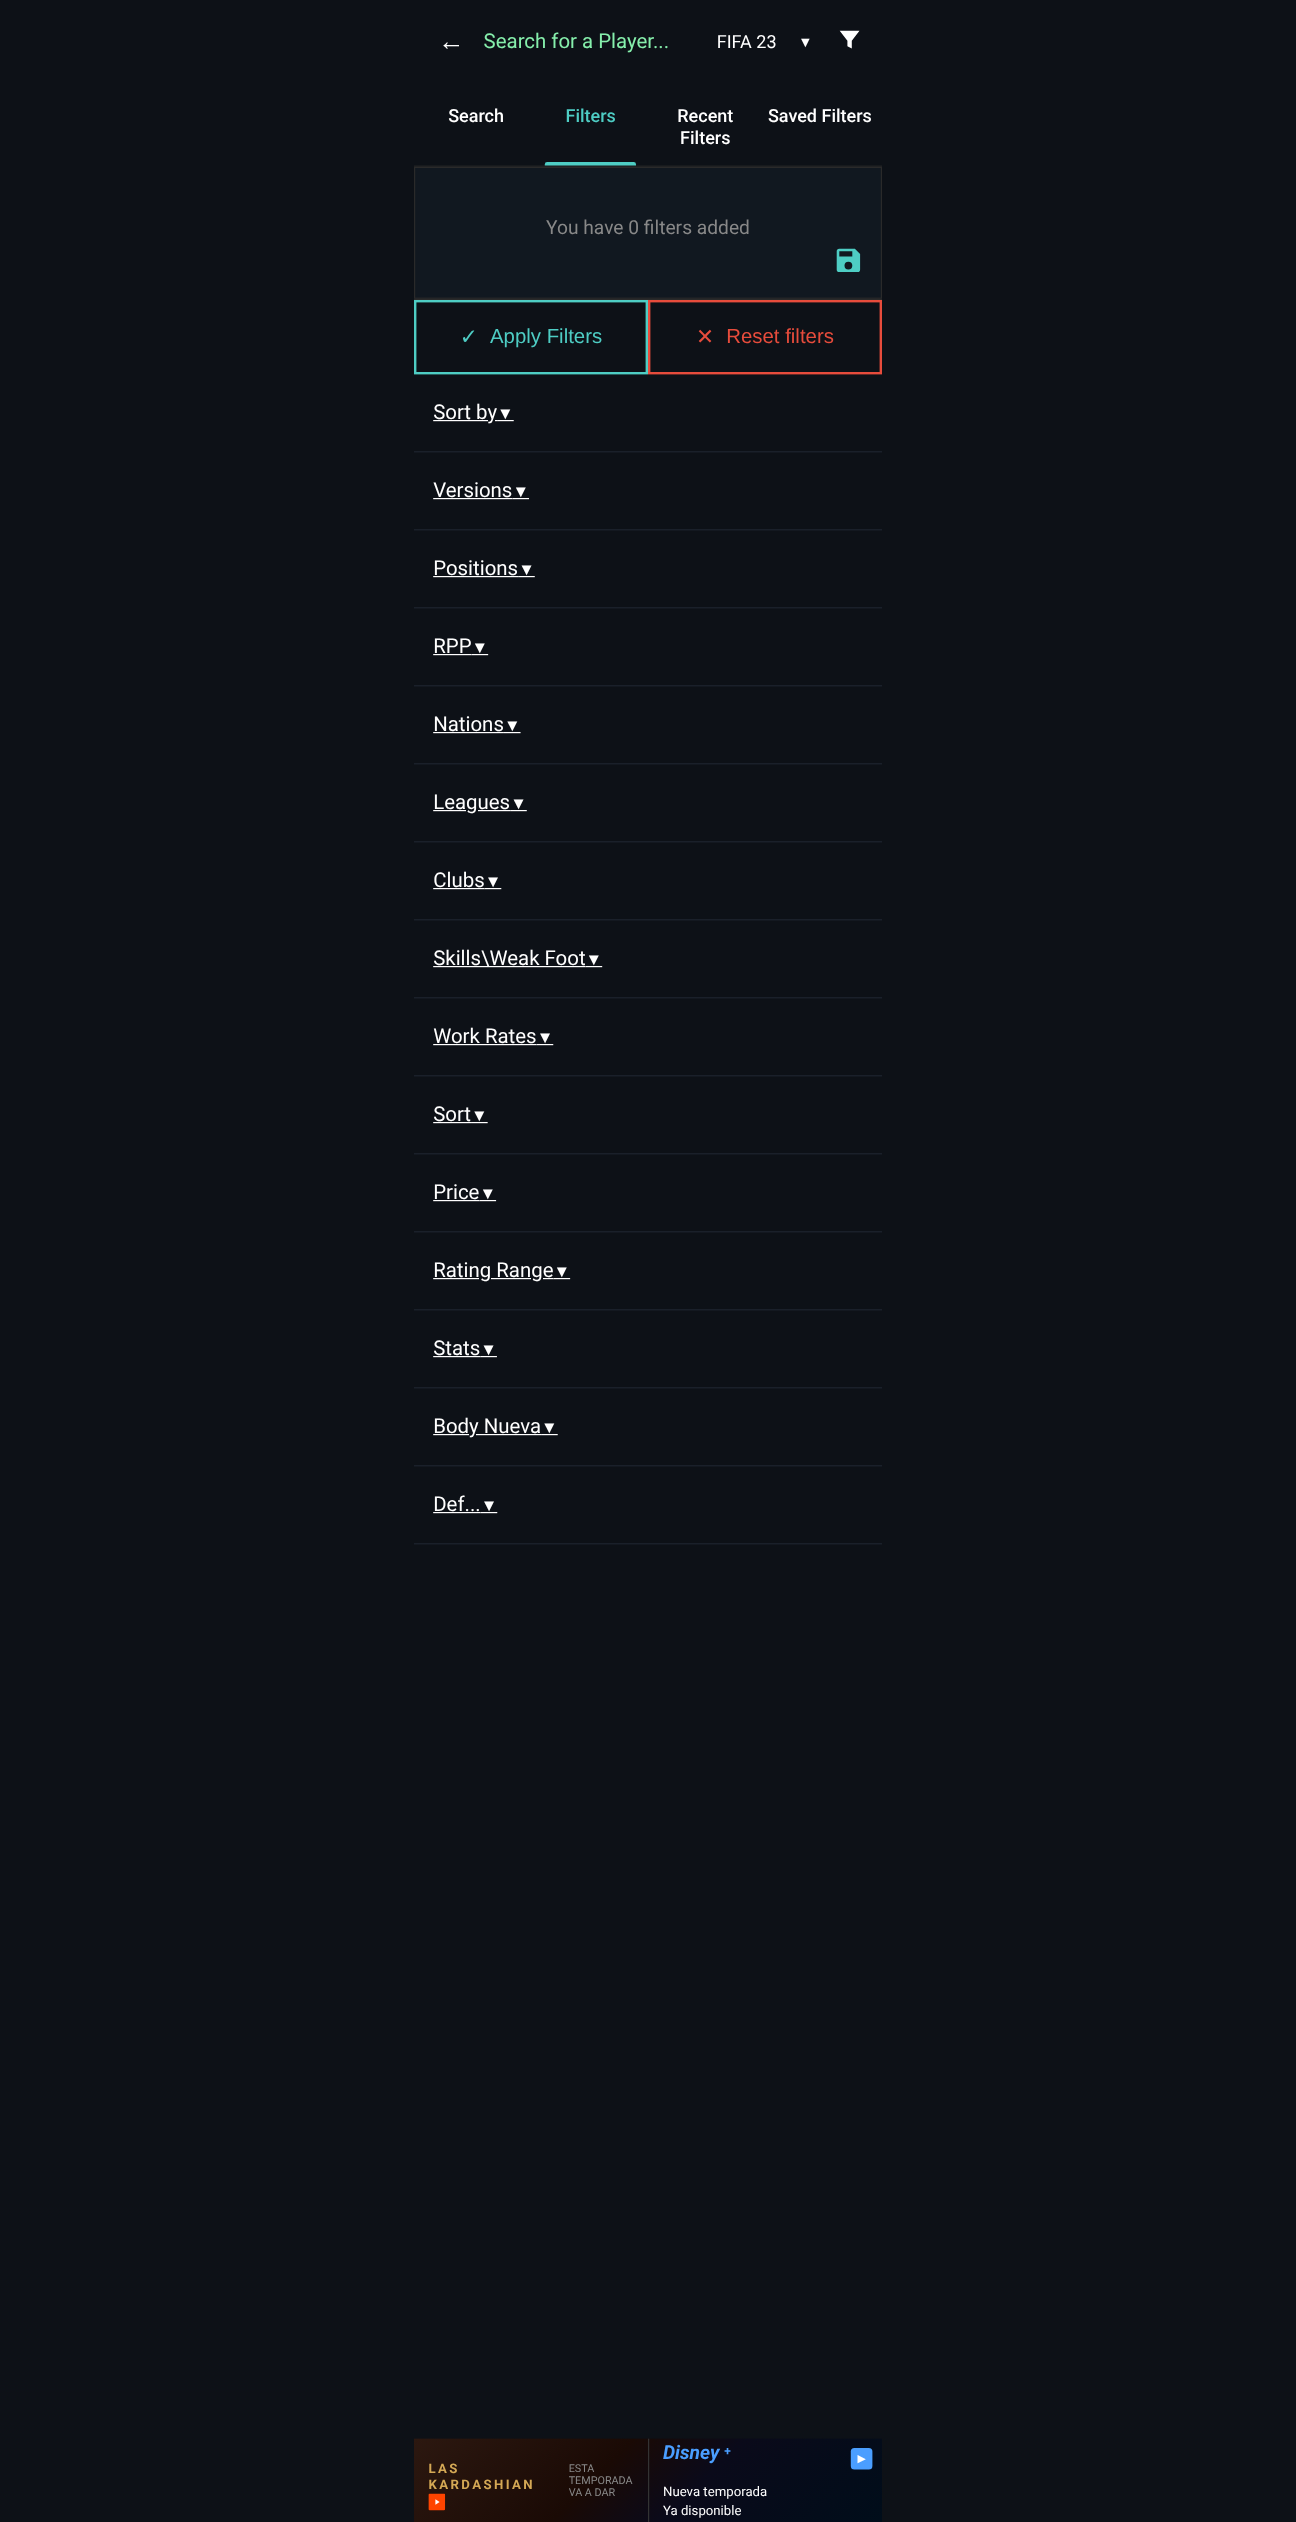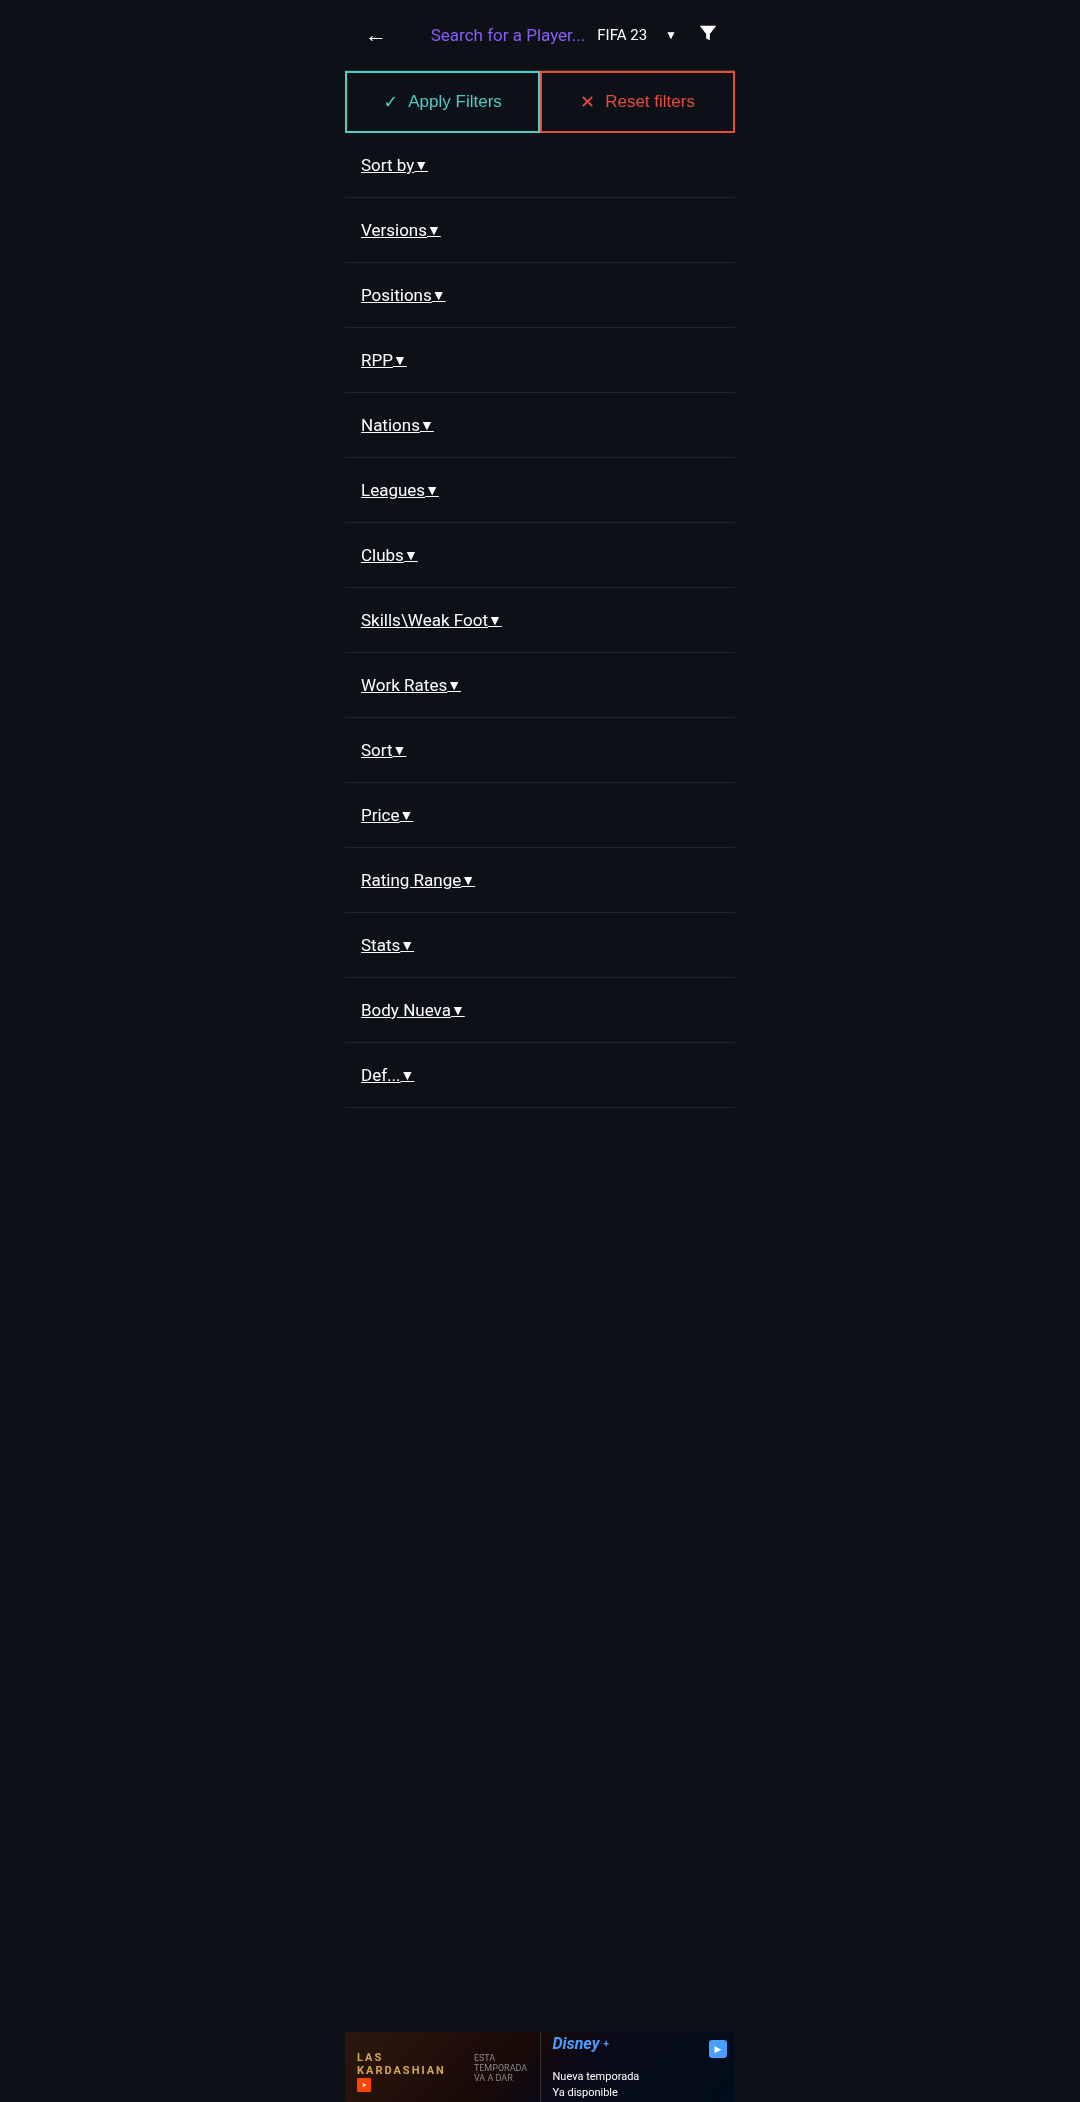--- a/index.html
+++ b/index.html
@@ -30,23 +30,23 @@
 
     .back-btn {
       color: #ffffff;
       font-size: 22px;
       cursor: pointer;
       padding: 4px;
     }
 
     .search-input-area {
       flex: 1;
-      color: #8b5cf6;
+      color: #86efac;
       font-size: 17px;
-      text-align: right;
+      text-align: left;
     }
 
     .fifa-selector {
       display: flex;
       align-items: center;
       gap: 18px;
       color: #ffffff;
       font-size: 15px;
     }
 
@@ -277,21 +277,43 @@
       <span>FIFA 23</span>
       <span class="chevron">▼</span>
     </div>
     <span class="filter-icon">
       <svg width="22" height="22" viewBox="0 0 24 24" fill="white">
         <path d="M3 4h18l-7 9v7l-4-2V13L3 4z"></path>
       </svg>
     </span>
   </div>
 
-
+  <div class="tabs">
+    <div class="tab">
+      <span>Search</span>
+    </div>
+    <div class="tab active">
+      <span>Filters</span>
+    </div>
+    <div class="tab">
+      <span>Recent Filters</span>
+    </div>
+    <div class="tab">
+      <span>Saved Filters</span>
+    </div>
+  </div>
+
+  <div class="filter-info-box">
+    <div class="filter-info-text">You have 0 filters added</div>
+    <div class="save-icon">
+      <svg width="26" height="26" viewBox="0 0 24 24" fill="#4ecdc4">
+        <path d="M17 3H5a2 2 0 0 0-2 2v14a2 2 0 0 0 2 2h14a2 2 0 0 0 2-2V7l-4-4zm-5 16a3 3 0 1 1 0-6 3 3 0 0 1 0 6zm3-10H5V5h10v4z"></path>
+      </svg>
+    </div>
+  </div>
 
   <div class="action-buttons">
     <button class="btn-apply">
       <span class="check-icon">✓</span>
       <span>Apply Filters</span>
     </button>
     <button class="btn-reset">
       <span class="x-icon">✕</span>
       <span>Reset filters</span>
     </button>

